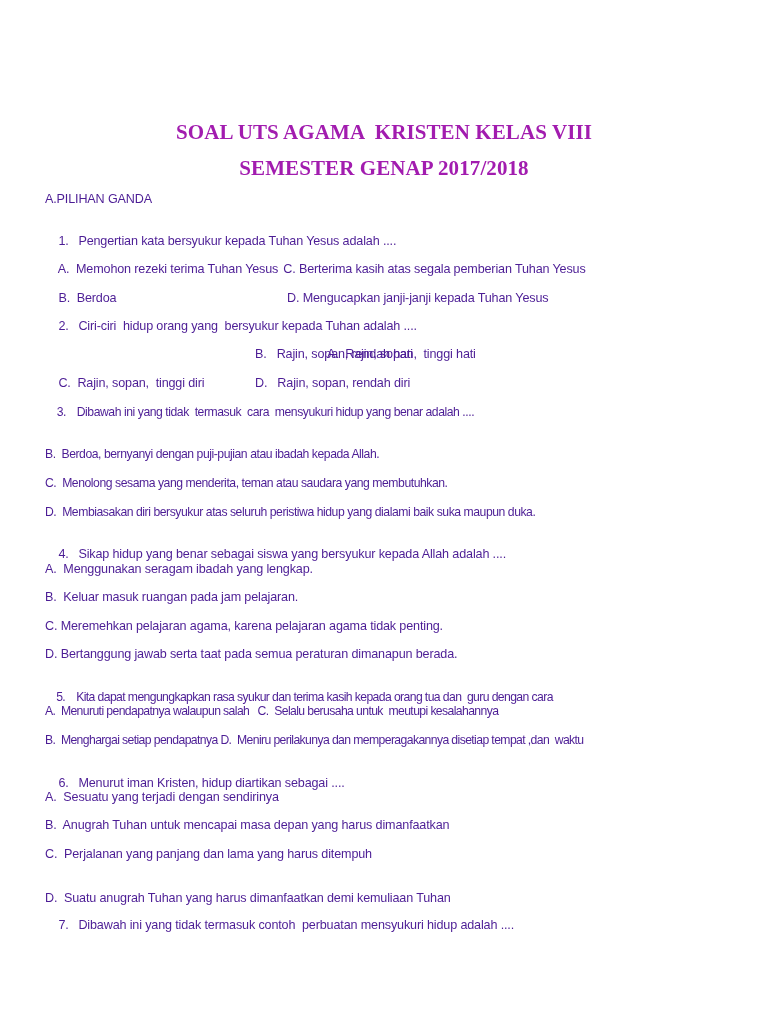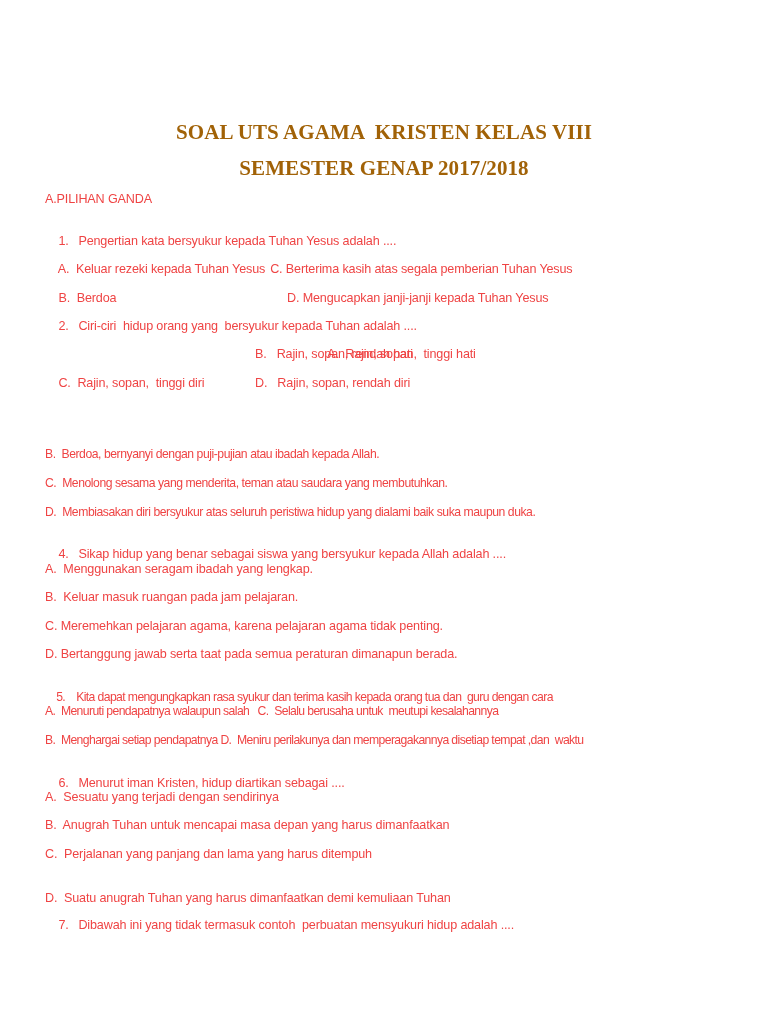--- a/index.html
+++ b/index.html
@@ -5,61 +5,64 @@
   html, body { margin: 0; padding: 0; }
   body {
     width: 768px; height: 1024px; background: #ffffff; overflow: hidden;
     position: relative; color: #1a1a1a;
     font-family: "Liberation Sans", "DejaVu Sans", sans-serif;
   }
   .page { position: absolute; left: 0; top: 0; width: 768px; height: 1024px; }
   .title {
     position: absolute; left: 0; width: 768px; text-align: center;
     font-family: "Liberation Serif", "DejaVu Serif", serif;
-    font-weight: bold; font-size: 21px; color: #a16207; letter-spacing: 0.1px;
+    font-weight: bold; font-size: 21px; color: #a21caf; letter-spacing: 0.1px;
     white-space: pre;
   }
   .line {
-    position: absolute; left: 45px; font-size: 12.6px; white-space: pre; color: #ef4444;
+    position: absolute; left: 45px; font-size: 12.6px; white-space: pre; color: #4c1d95;
     letter-spacing: -0.15px;
   }
   .line.condensed { font-size: 12.2px; letter-spacing: -0.45px; }
   .num { display: inline-block; width: 20px; }
   .tab { position: absolute; }
 </style>
 </head>
 <body>
 
 <div class="page">
 
   <div class="title" style="top:120px;">SOAL UTS AGAMA  KRISTEN KELAS VIII</div>
   <div class="title" style="top:156px;">SEMESTER GENAP 2017/2018</div>
 
   <div class="line" style="top:192px;">A.PILIHAN GANDA</div>
 
   <div class="line" style="top:220px;">
     <span class="num">1.</span><span>Pengertian kata bersyukur kepada Tuhan Yesus adalah ....</span>
   </div>
   <div class="line" style="top:248px;">
-    <span>A.  Keluar rezeki kepada Tuhan Yesus</span><span style="margin-left:5px;">C. Berterima kasih atas segala pemberian Tuhan Yesus</span>
+    <span>A.  Memohon rezeki terima Tuhan Yesus</span><span style="margin-left:5px;">C. Berterima kasih atas segala pemberian Tuhan Yesus</span>
   </div>
   <div class="line" style="top:277px; width:700px;">
     <span>B.  Berdoa</span><span class="tab" style="left:242px;">D. Mengucapkan janji-janji kepada Tuhan Yesus</span>
   </div>
 
   <div class="line" style="top:305px;">
     <span class="num">2.</span><span>Ciri-ciri  hidup orang yang  bersyukur kepada Tuhan adalah ....</span>
   </div>
   <div class="line" style="top:333px; width:700px;text-align:center;">
     <span>A.  Rajin, sopan,  tinggi hati</span><span class="tab" style="left:210px;">B.   Rajin, sopan, rendah hati</span>
   </div>
   <div class="line" style="top:362px; width:700px;">
     <span>C.  Rajin, sopan,  tinggi diri</span><span class="tab" style="left:210px;">D.   Rajin, sopan, rendah diri</span>
   </div>
 
+  <div class="line condensed" style="top:391px;">
+    <span class="num">3.</span><span>Dibawah ini yang tidak  termasuk  cara  mensyukuri hidup yang benar adalah ....</span>
+  </div>
   <div class="line condensed" style="top:447px;">B.  Berdoa, bernyanyi dengan puji-pujian atau ibadah kepada Allah.</div>
   <div class="line condensed" style="top:476px;">C.  Menolong sesama yang menderita, teman atau saudara yang membutuhkan.</div>
   <div class="line condensed" style="top:505px;">D.  Membiasakan diri bersyukur atas seluruh peristiwa hidup yang dialami baik suka maupun duka.</div>
 
   <div class="line" style="top:533px;">
     <span class="num">4.</span><span>Sikap hidup yang benar sebagai siswa yang bersyukur kepada Allah adalah ....</span>
   </div>
   <div class="line" style="top:562px;">A.  Menggunakan seragam ibadah yang lengkap.</div>
   <div class="line" style="top:590px;">B.  Keluar masuk ruangan pada jam pelajaran.</div>
   <div class="line" style="top:619px;">C. Meremehkan pelajaran agama, karena pelajaran agama tidak penting.</div>

